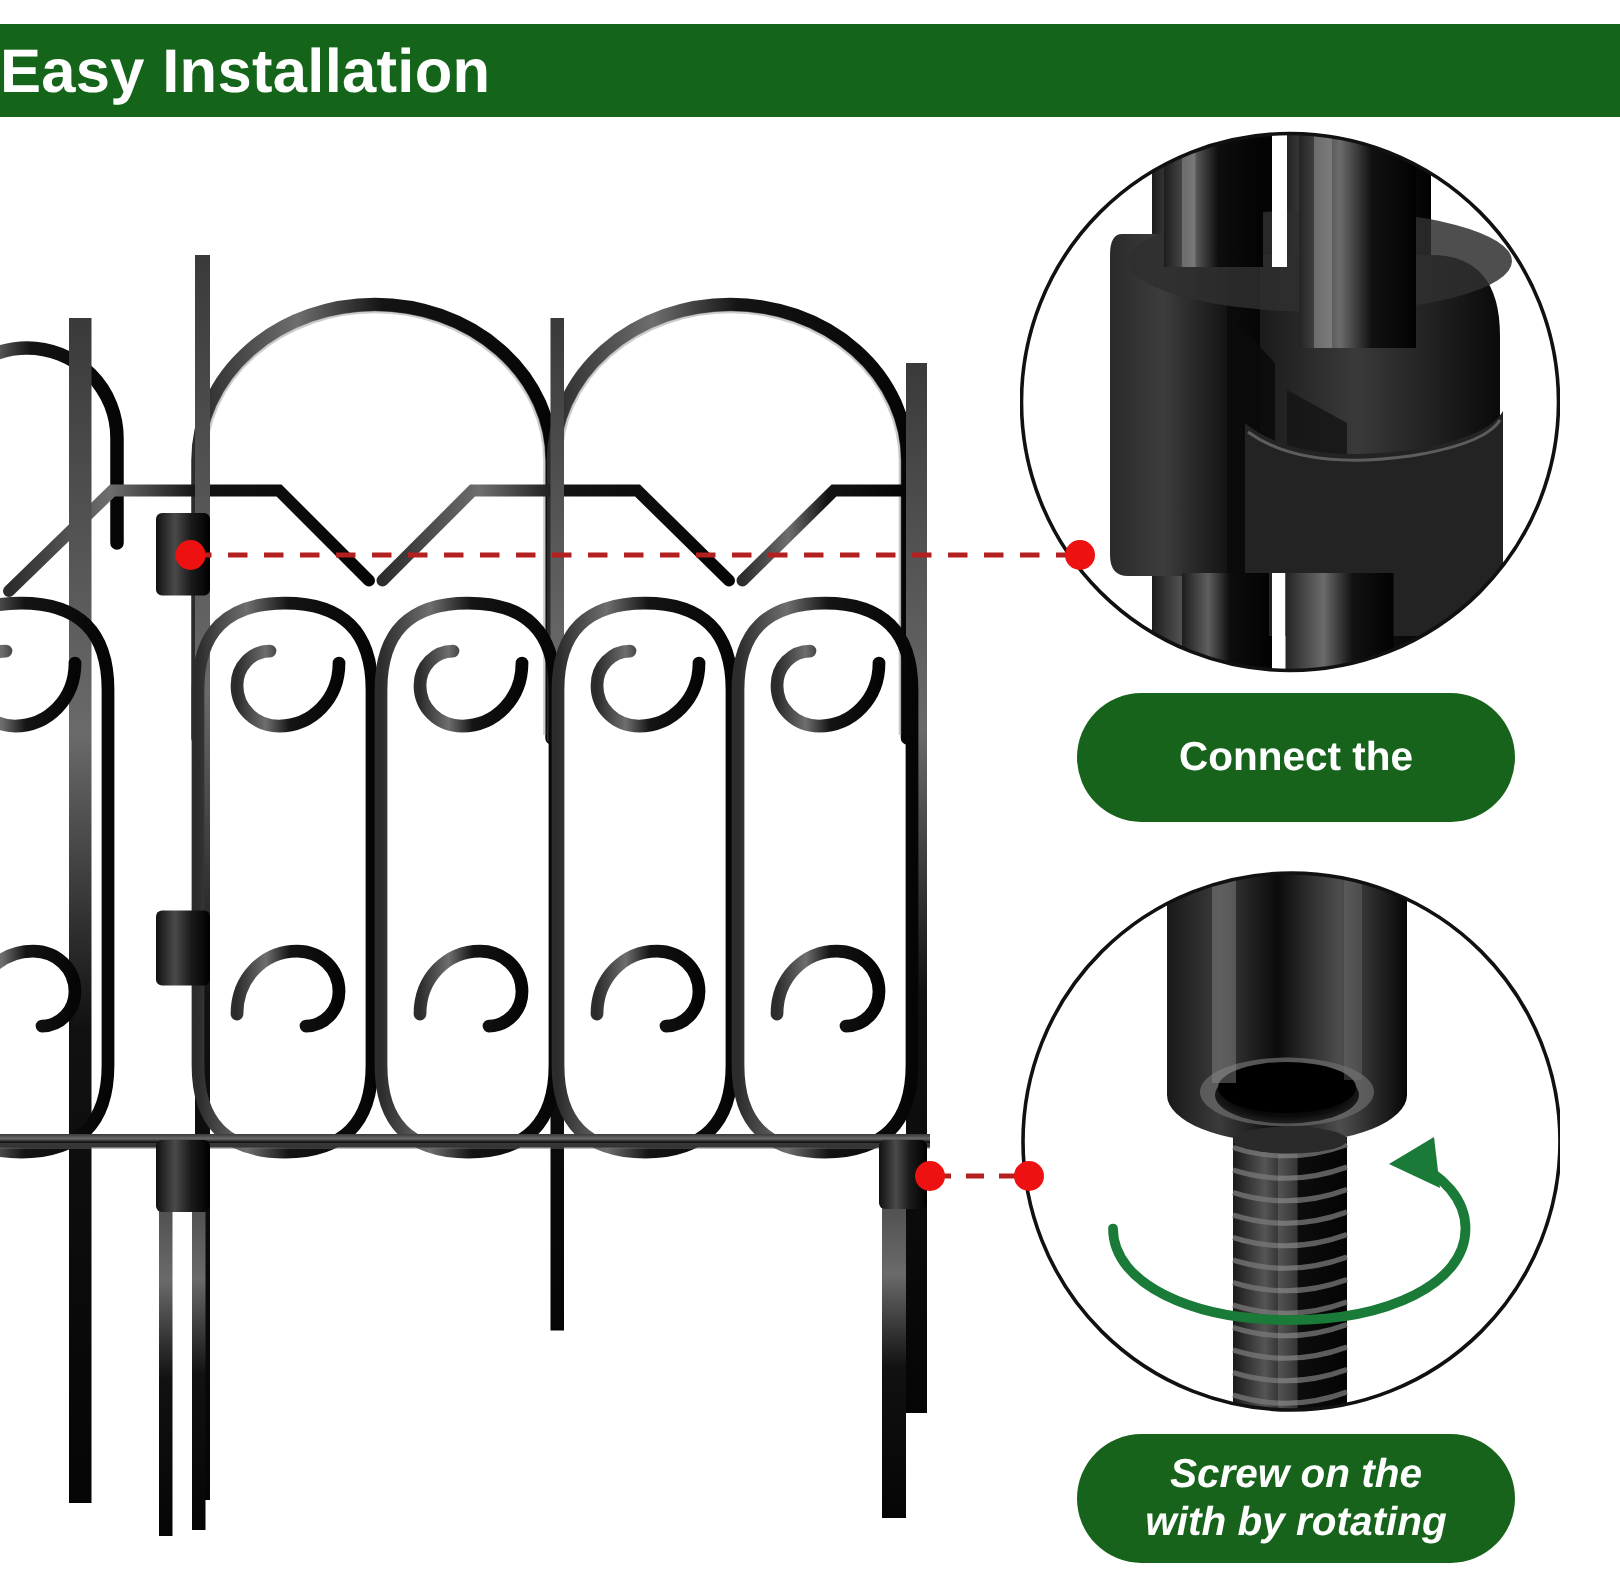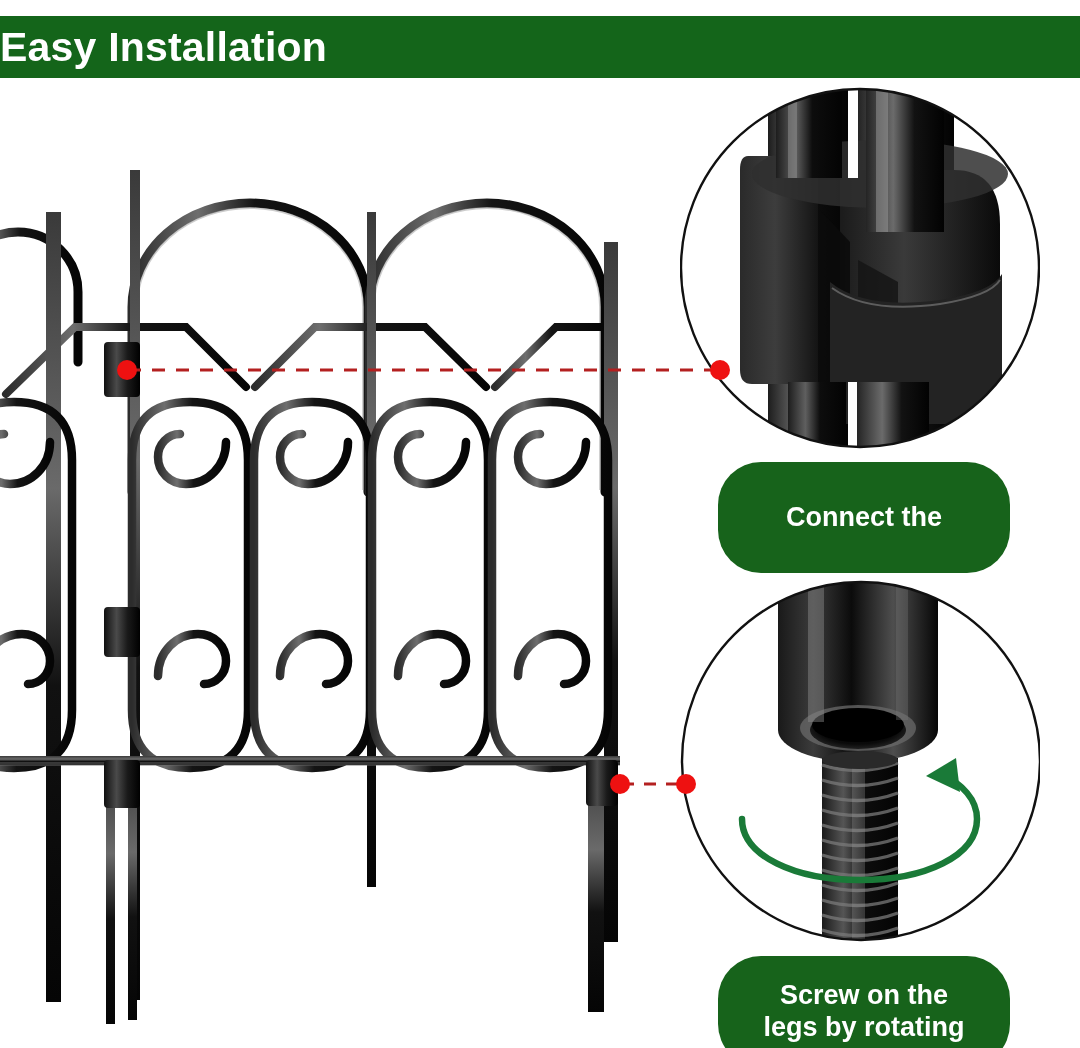--- a/index.html
+++ b/index.html
@@ -71,36 +71,36 @@
     position: absolute;
   }
   #connector-buckle { left: 110px; top: 296px; width: 625px; height: 24px; }
   #connector-screw  { left: 600px; top: 710px; width: 105px; height: 24px; }
 
   
   .callout-pill {
     position: absolute;
     box-sizing: border-box;
     width: 292px;
-    height: 111px;
+    height: 86px;
     border-radius: 43px;
     background: #17631b;
     color: #ffffff;
     display: flex;
     flex-direction: column;
     align-items: center;
     justify-content: center;
     text-align: center;
     font-size: 27px;
     font-weight: bold;
     line-height: 1.18;
     padding: 0 14px;
   }
   #callout-buckle { left: 718px; top: 400px; }
-  #callout-screw  { left: 718px; top: 894px; }
+  #callout-screw  { left: 718px; top: 894px; font-style: italic; }
   .callout-line { display: block; white-space: nowrap; }
 </style>
 </head>
 <body>
 
 <div id="page">
 
   <div id="header-banner">
     <div id="header-title">Easy Installation</div>
   </div>
@@ -369,17 +369,17 @@
         <circle cx="86" cy="12" r="10" fill="#ee1111"></circle>
       </svg>
     </div>
 
     <div class="callout-pill" id="callout-buckle">
       <span class="callout-line">Connect the</span>
     </div>
 
     <div class="callout-pill" id="callout-screw">
       <span class="callout-line">Screw on the</span>
-      <span class="callout-line">legs by rotating</span>
+      <span class="callout-line">with by rotating</span>
     </div>
 
   </div>
 </div>
 
 </body></html>

